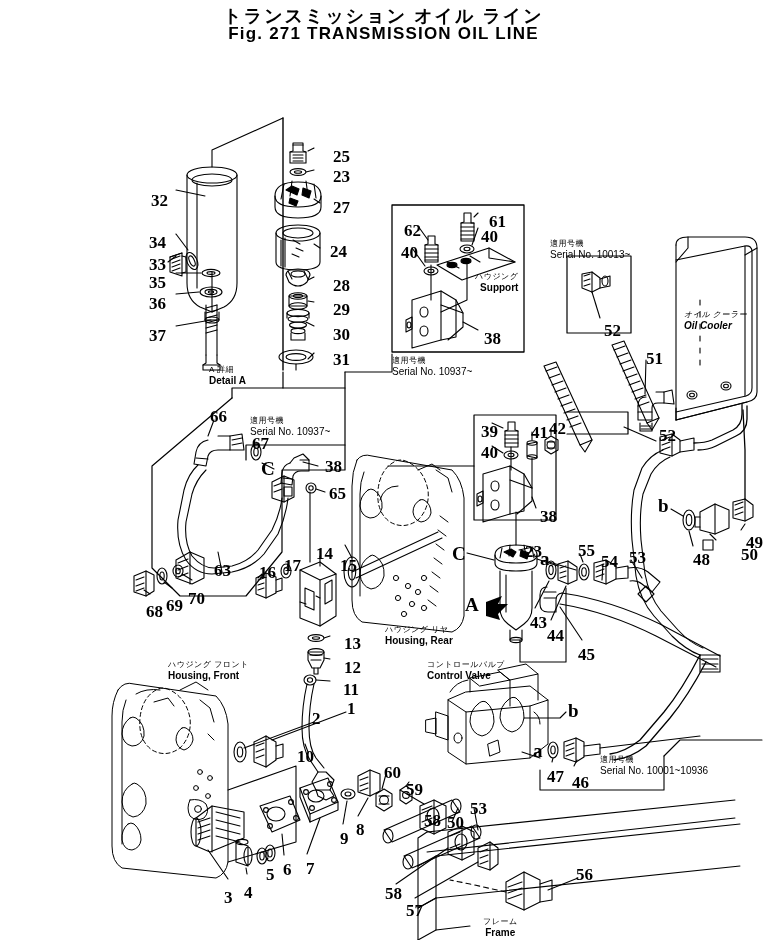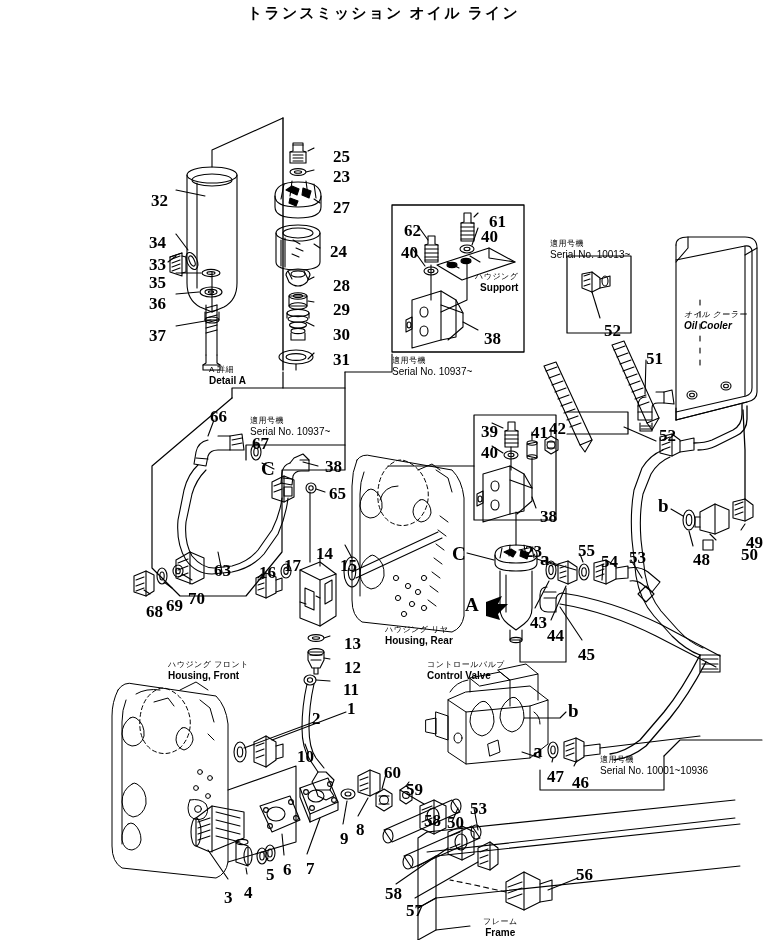--- a/index.html
+++ b/index.html
@@ -1,37 +1,38 @@
 <!DOCTYPE html>
 <html><head>
 <meta charset="utf-8">
 <style>
   html,body{margin:0;padding:0;background:#fff;}
   body{width:767px;height:940px;position:relative;
        font-family:"Liberation Sans","DejaVu Sans",sans-serif;color:#000;overflow:hidden;}
   #root{position:absolute;inset:0;}
   .ttl{position:absolute;width:100%;text-align:center;}
-  .ttl-jp{top:4px;font-size:15px;letter-spacing:2px;font-weight:bold;}
+  .ttl-jp{top:4px;font-size:18px;letter-spacing:2px;font-weight:bold;}
   .ttl-en{top:24px;font-size:17px;font-weight:bold;letter-spacing:1.2px;}
   .num{position:absolute;font-size:17px;font-weight:bold;font-family:"Liberation Serif","DejaVu Serif",serif;
        line-height:1;white-space:nowrap;}
   .lbl{position:absolute;font-size:9px;line-height:1.25;white-space:nowrap;}
   .lbl .jp{font-size:8px;letter-spacing:.5px;}
   .lbl .en{font-size:10px;}
   .mk{position:absolute;font-size:19px;font-weight:bold;font-family:"Liberation Serif","DejaVu Serif",serif;}
   svg{position:absolute;top:0;left:0;overflow:visible;}
   .ln{stroke:#000;fill:none;}
   .fil{fill:#000;}
 </style>
 </head>
 <body>
 
 <div id="root">
 
   <div class="ttl ttl-jp">トランスミッション オイル ライン</div>
+  <div class="ttl ttl-en">Fig. 271  TRANSMISSION OIL LINE</div>
 
   <svg width="767" height="940" viewBox="0 0 767 940">
     <g class="ln" stroke-width="1.1" stroke-linecap="round" stroke-linejoin="round">
 
     <g>
       <ellipse cx="212" cy="175" rx="25" ry="8"></ellipse>
       <ellipse cx="212" cy="180" rx="20" ry="6"></ellipse>
       <path d="M187 175 L187 283 Q187 300 200 307 L212 312 L224 307 Q237 300 237 283 L237 175"></path>
       <path d="M197 183 L197 288"></path>
       <path d="M205 312 L205 320 L219 320 L219 312"></path>

